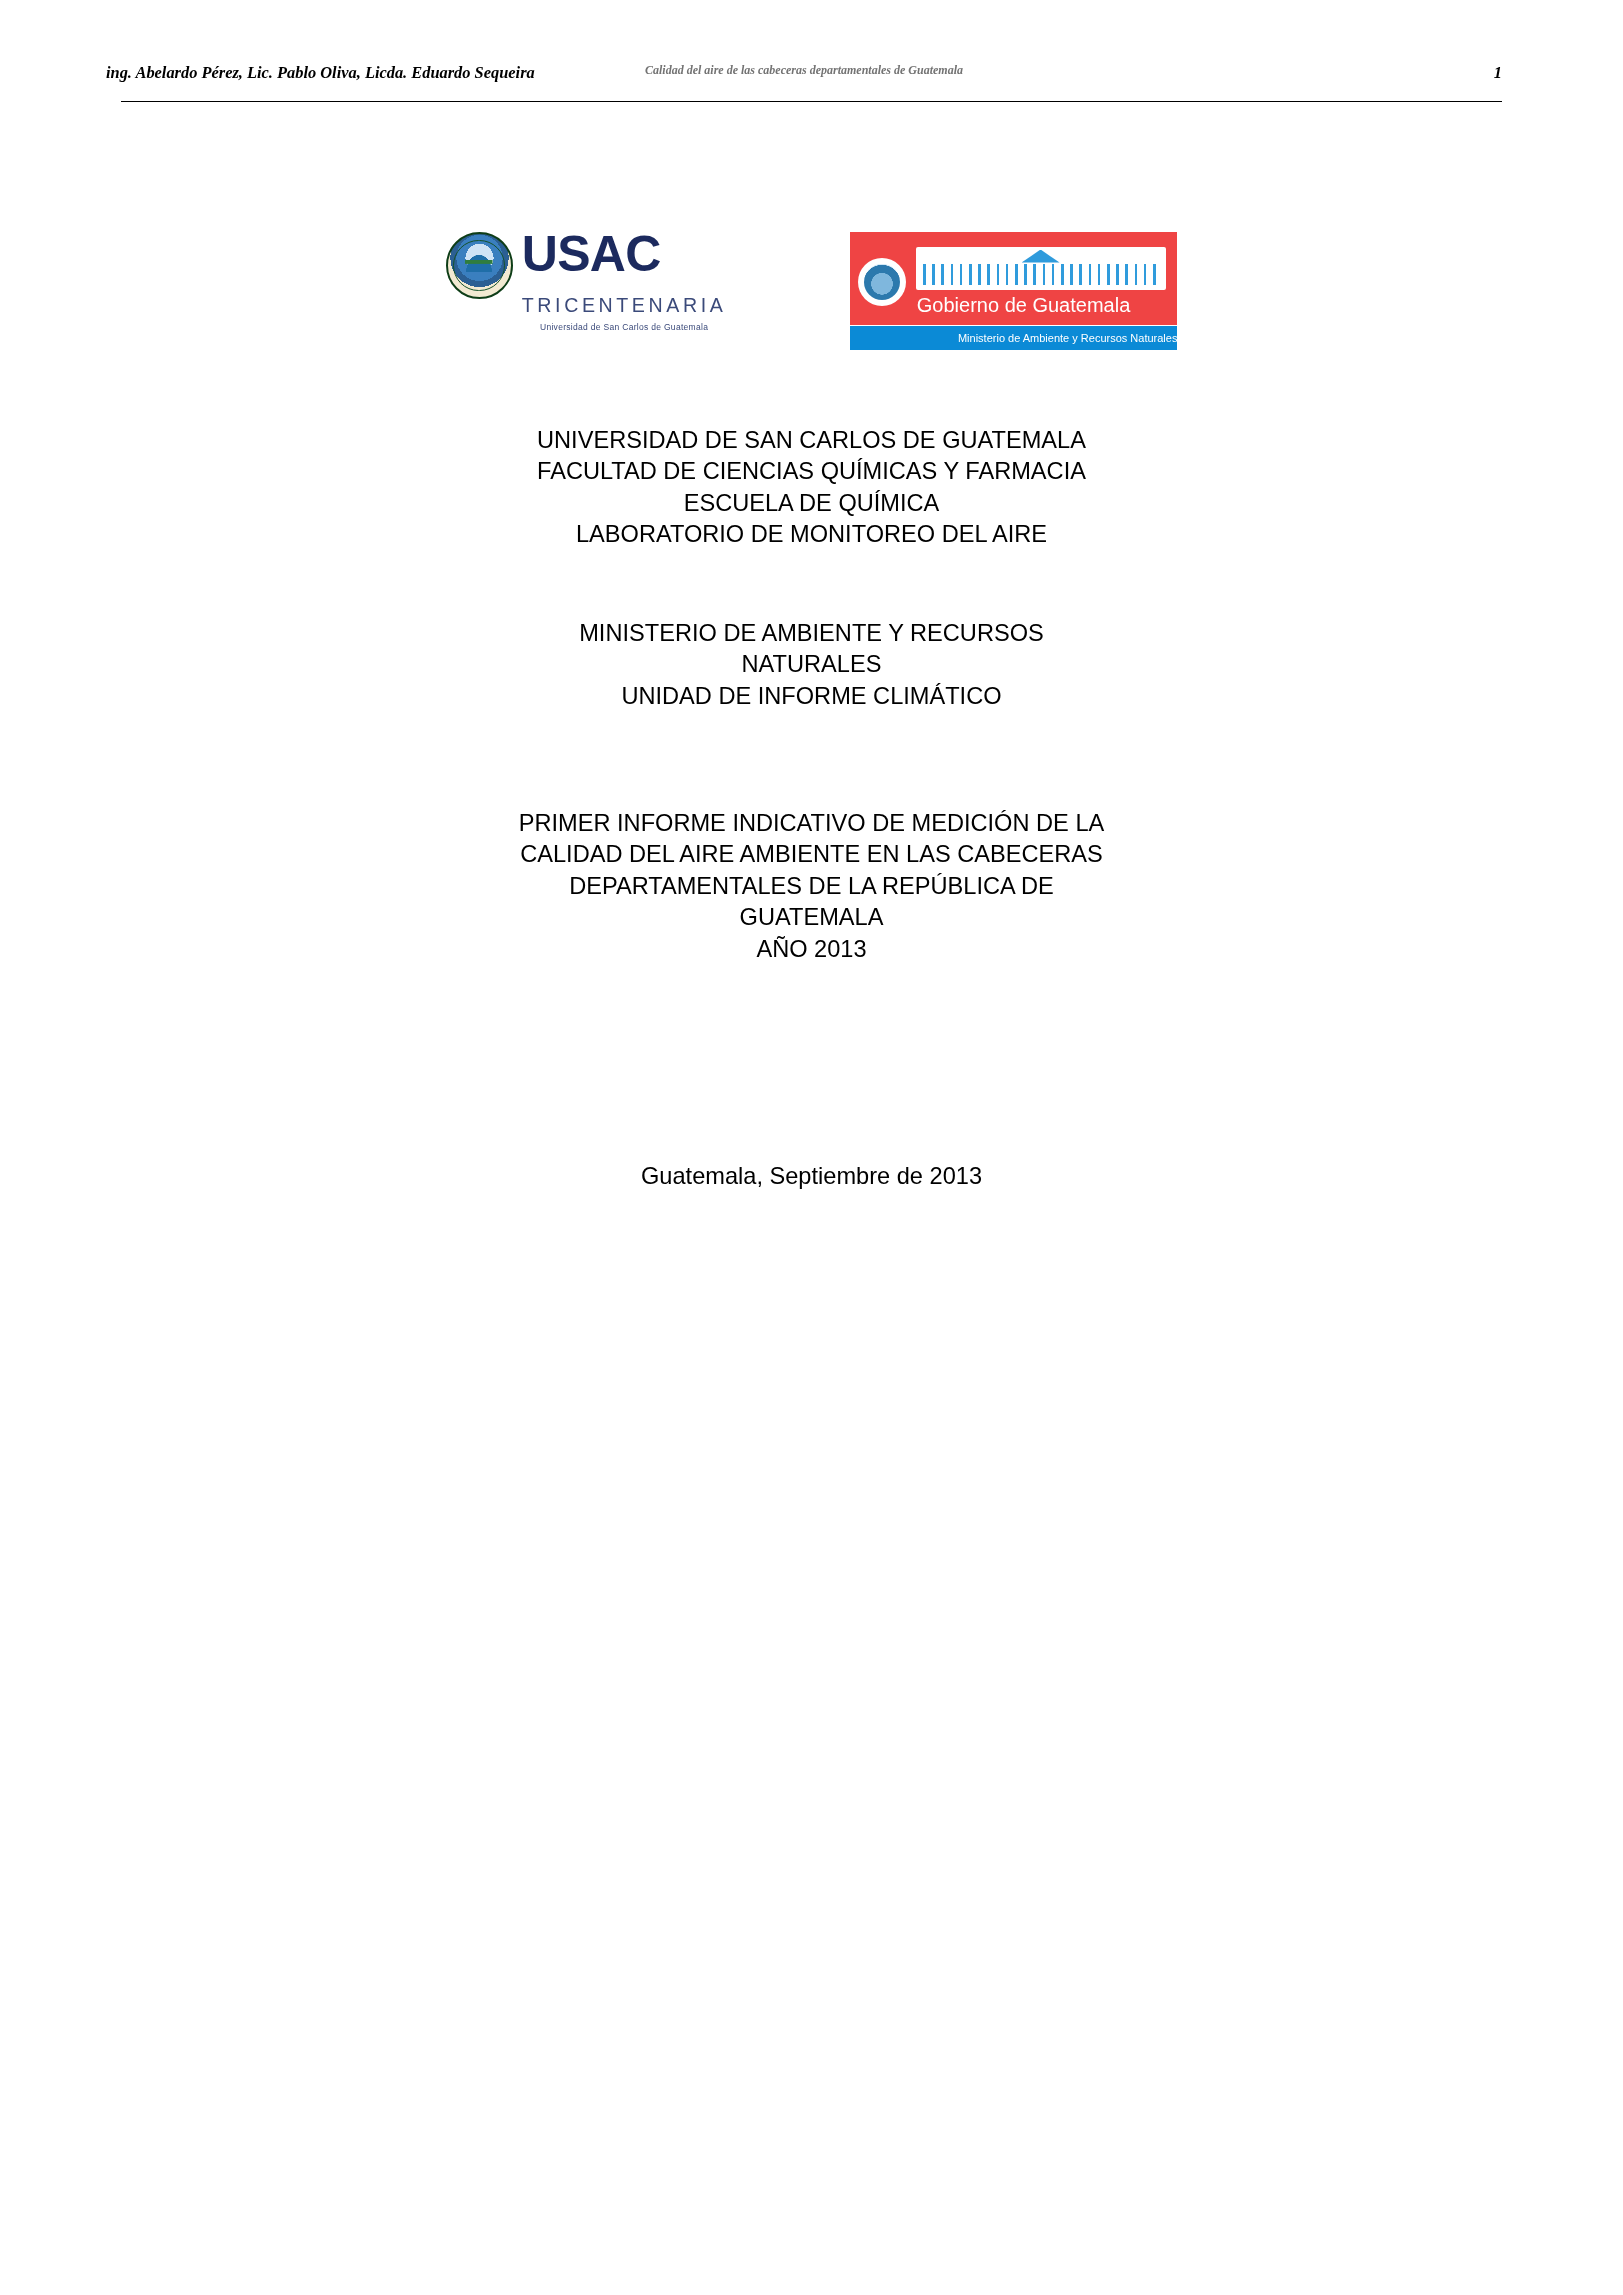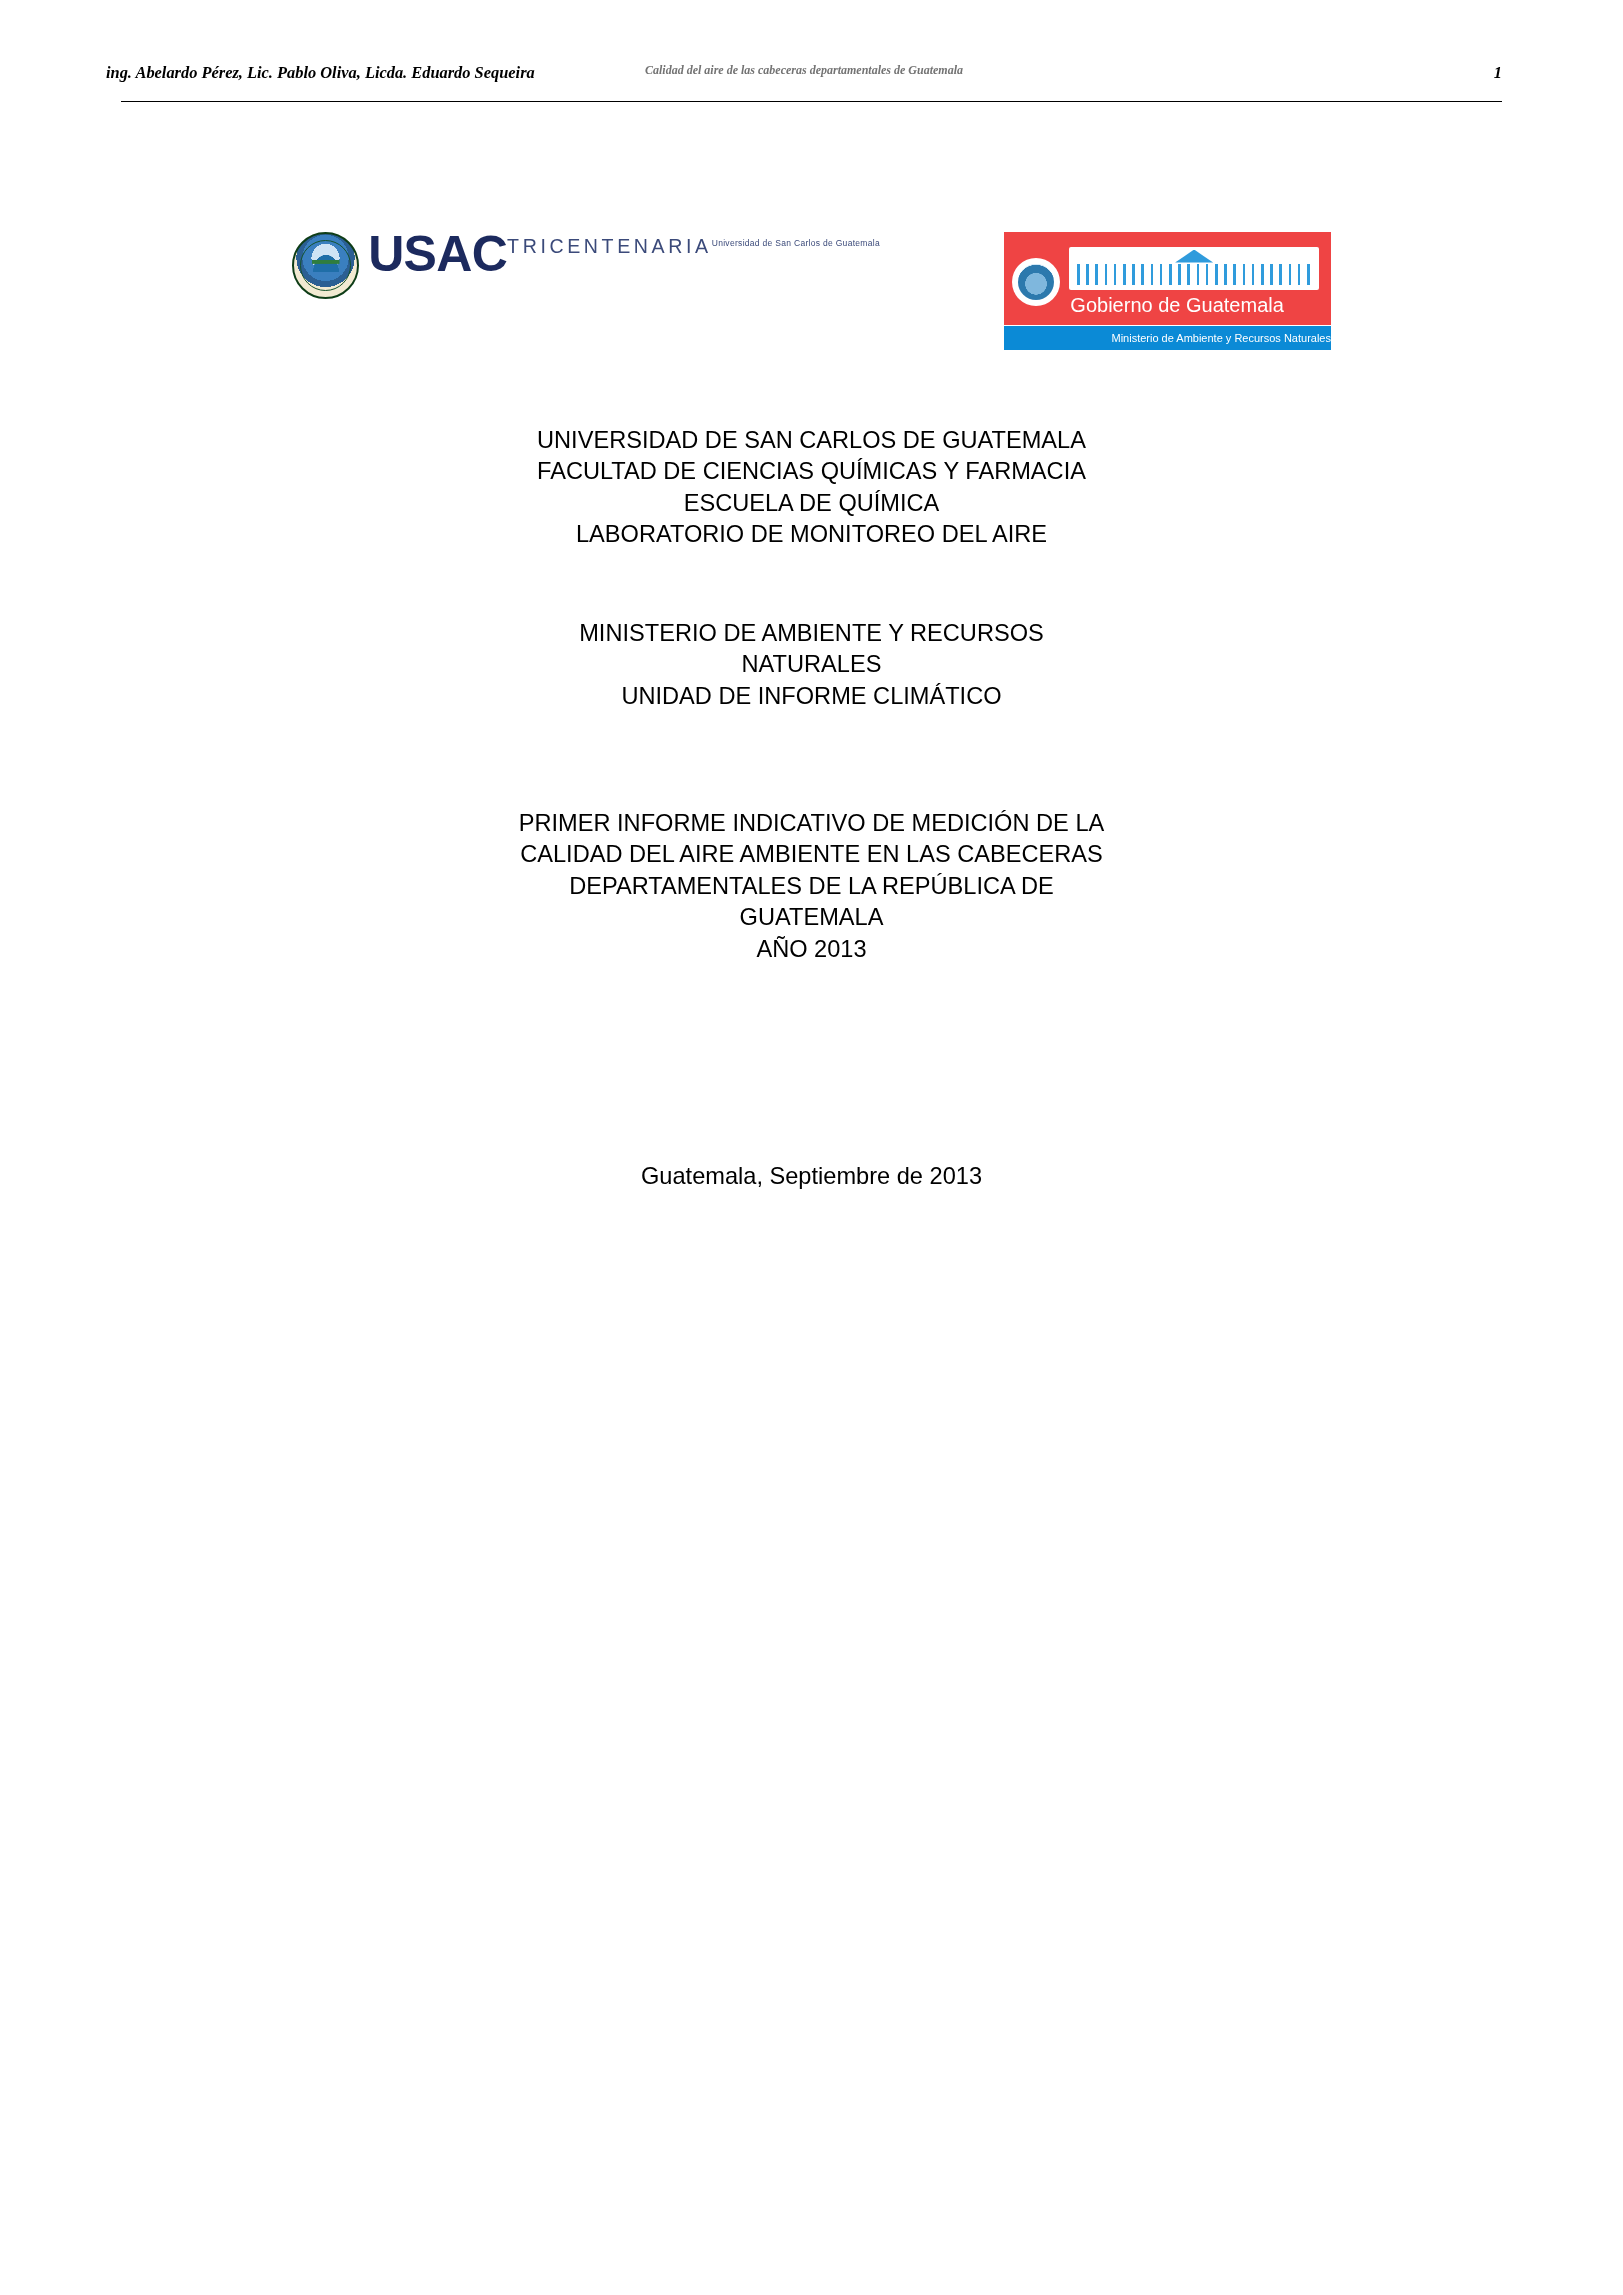--- a/index.html
+++ b/index.html
@@ -119,37 +119,38 @@
     top: 18.3px;
     transform: translateX(-50%);
     width: 30px;
     height: 19.6px;
     background:
       linear-gradient(#2f7d3e, #2f7d3e) no-repeat center/27.5px 3.9px,
       radial-gradient(ellipse at 50% 100%, #1f6ea8 0 60%, transparent 61%);
   }
   .usac-text {
     display: flex;
+    flex-direction: column;
     justify-content: flex-start;
     padding-top: 1.3px;
   }
   .usac-main {
     font-family: "Liberation Sans", sans-serif;
     font-weight: bold;
     font-size: 50px;
     line-height: 0.86;
     letter-spacing: -0.7px;
     color: #1c2a5e;
   }
   .usac-sub {
     font-family: "Liberation Sans", sans-serif;
     font-size: 19.6px;
     letter-spacing: 3.6px;
     color: #3b4a7a;
-    margin-top: 2px;
+    margin-top: 18px;
     text-align: center;
   }
   .usac-sub2 {
     font-family: "Liberation Sans", sans-serif;
     font-size: 8.5px;
     letter-spacing: 0.3px;
     color: #3b4a7a;
     margin-top: 4.6px;
     text-align: center;
   }

